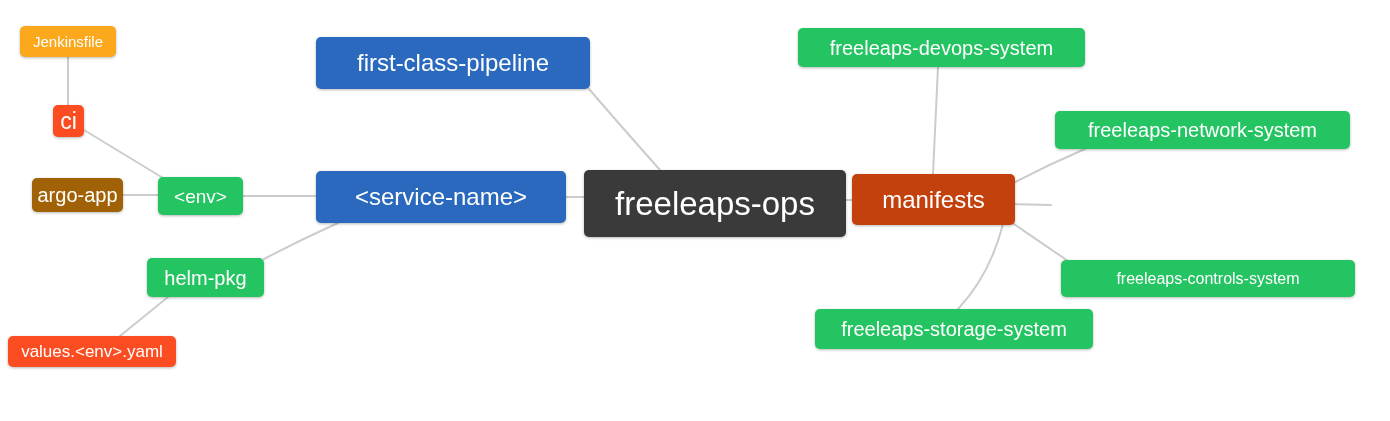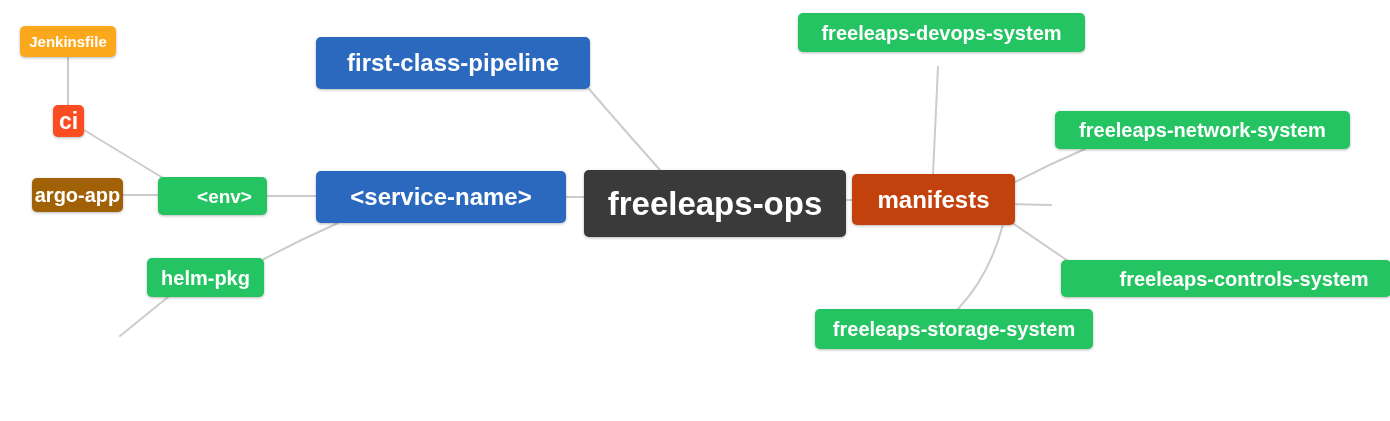--- a/index.html
+++ b/index.html
@@ -30,21 +30,20 @@
     display:flex;
     align-items:center;
     justify-content:center;
     color:#ffffff;
     border-radius:5px;
     box-shadow:0 1px 3px rgba(0,0,0,0.28);
     white-space:nowrap;
     cursor:pointer;
     user-select:none;
     line-height:1;
-    font-weight:bold;
   }
 </style>
 </head>
 <body>
 
 <div class="canvas" style="background: rgb(255, 255, 255);">
 
   <svg class="edge-layer" viewBox="0 0 1390 421" aria-hidden="true">
     <path class="edge" d="M68,57 L68,105" stroke="#CCCCCC"></path>
     <path class="edge" d="M84,130 L163,178" stroke="#CCCCCC"></path>
@@ -58,24 +57,25 @@
     <path class="edge" d="M933,174 L938,67" stroke="#CCCCCC"></path>
     <path class="edge" d="M1008,186 Q1045,166 1085,149" stroke="#CCCCCC"></path>
     <path class="edge" d="M1010,204 L1051,205" stroke="#CCCCCC"></path>
     <path class="edge" d="M1008,220 L1068,261" stroke="#CCCCCC"></path>
     <path class="edge" d="M1003,224 Q990,275 958,309" stroke="#CCCCCC"></path>
   </svg>
 
   <div class="node" style="left: 20px; top: 26px; width: 96px; height: 31px; font-size: 15px; background: rgb(251, 168, 29); color: rgb(255, 255, 255);">Jenkinsfile</div>
   <div class="node" style="left: 53px; top: 105px; width: 31px; height: 32px; font-size: 23px; background: rgb(251, 77, 33); color: rgb(255, 255, 255);">ci</div>
   <div class="node" style="left: 32px; top: 178px; width: 91px; height: 34px; font-size: 20px; background: #a16207; color: rgb(255, 255, 255);">argo-app</div>
-  <div class="node" style="left: 158px; top: 177px; width: 85px; height: 38px; font-size: 19px; background: rgb(36, 196, 98); color: rgb(255, 255, 255); padding-left: 24px;">&lt;env&gt;</div>
+  <div class="node" style="left: 158px; top: 177px; width: 85px; height: 38px; font-size: 19px; background: rgb(36, 196, 98); color: rgb(255, 255, 255);">&lt;env&gt;</div>
   <div class="node" style="left: 316px; top: 171px; width: 250px; height: 52px; font-size: 24px; background: rgb(42, 105, 190); color: rgb(255, 255, 255);">&lt;service-name&gt;</div>
   <div class="node" style="left: 316px; top: 37px; width: 274px; height: 52px; font-size: 24px; background: rgb(42, 105, 190); color: rgb(255, 255, 255);">first-class-pipeline</div>
   <div class="node" style="left: 584px; top: 170px; width: 262px; height: 67px; font-size: 33px; background: rgb(58, 58, 58); color: rgb(255, 255, 255);">freeleaps-ops</div>
   <div class="node" style="left: 852px; top: 174px; width: 163px; height: 51px; font-size: 24px; background: #c2410c; color: rgb(255, 255, 255);">manifests</div>
-  <div class="node" style="left: 798px; top: 13px; width: 287px; height: 39px; font-size: 20px; background: rgb(36, 196, 98); color: rgb(255, 255, 255);">freeleaps-devops-system</div>
+  <div class="node" style="left: 798px; top: 28px; width: 287px; height: 39px; font-size: 20px; background: rgb(36, 196, 98); color: rgb(255, 255, 255);">freeleaps-devops-system</div>
   <div class="node" style="left: 1055px; top: 111px; width: 295px; height: 38px; font-size: 20px; background: rgb(36, 196, 98); color: rgb(255, 255, 255);">freeleaps-network-system</div>
-  <div class="node" style="left: 1061px; top: 260px; width: 294px; height: 37px; font-size: 20px; background: rgb(36, 196, 98); color: rgb(255, 255, 255); padding-left: 36px;">freeleaps-controls-system</div>
+  <div class="node" style="left: 1061px; top: 260px; width: 294px; height: 37px; font-size: 16px; background: rgb(36, 196, 98); color: rgb(255, 255, 255);">freeleaps-controls-system</div>
   <div class="node" style="left: 815px; top: 309px; width: 278px; height: 40px; font-size: 20px; background: rgb(36, 196, 98); color: rgb(255, 255, 255);">freeleaps-storage-system</div>
   <div class="node" style="left: 147px; top: 258px; width: 117px; height: 39px; font-size: 20px; background: rgb(36, 196, 98); color: rgb(255, 255, 255);">helm-pkg</div>
+  <div class="node" style="left: 8px; top: 336px; width: 168px; height: 31px; font-size: 17px; background: rgb(251, 77, 33); color: rgb(255, 255, 255);">values.&lt;env&gt;.yaml</div>
 
 </div>
 
 </body></html>

